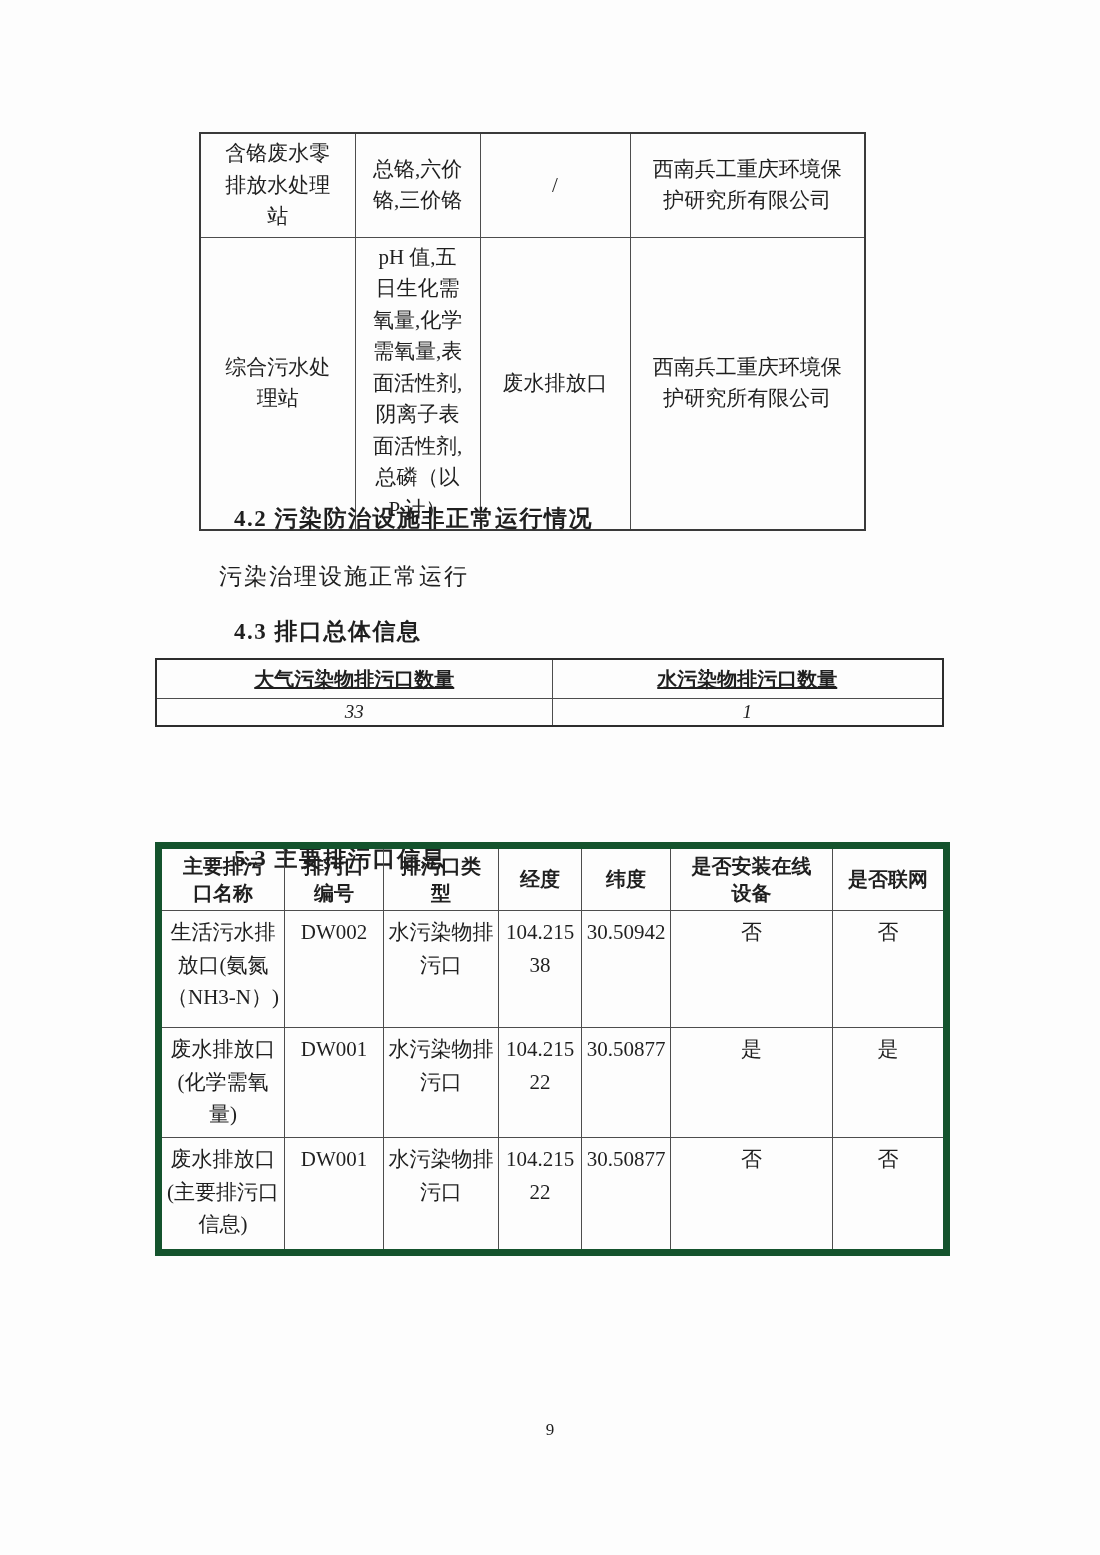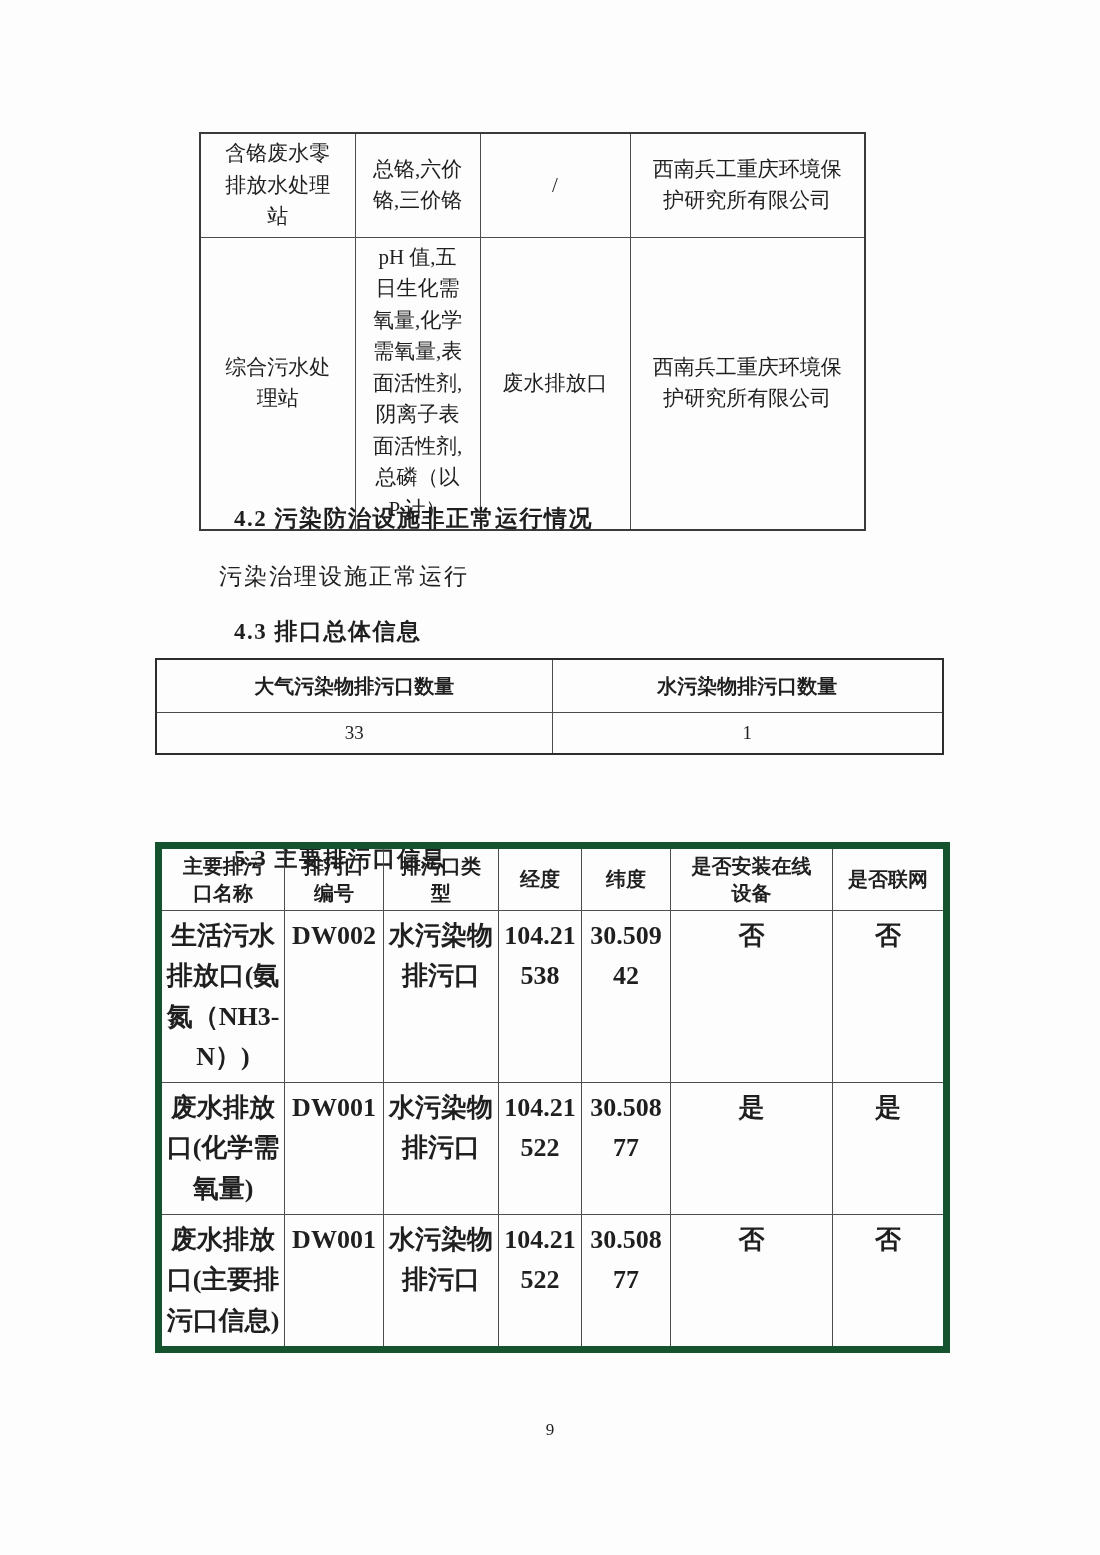--- a/index.html
+++ b/index.html
@@ -41,47 +41,48 @@
   }
 
   
   .tbl-43 { left: 155px; top: 658px; width: 787px; border: 2px solid #2d2d2d; }
   .tbl-43 th {
     height: 30px;
     font-family: "Liberation Sans", "DejaVu Sans", sans-serif;
     font-weight: bold;
     font-size: 20px;
     vertical-align: middle;
-    padding: 11px 4px;
+    padding: 4px 4px;
+    text-decoration: underline;
   }
   .tbl-43 td {
     height: 26px;
     font-size: 19px;
     vertical-align: middle;
-    padding: 7px 4px;
+    padding: 0 4px;
+    font-style: italic;
   }
 
   
   .tbl-44 { left: 155px; top: 842px; width: 788px; border: 7px solid #14532d; }
   .tbl-44 th {
     height: 57px;
     font-family: "Liberation Sans", "DejaVu Sans", sans-serif;
     font-weight: bold;
     font-size: 20px;
     vertical-align: middle;
     line-height: 1.35;
     padding: 2px 14px;
   }
   .tbl-44 td {
     vertical-align: top;
-    font-size: 26px;
+    font-size: 21px;
     line-height: 1.55;
     padding: 5px 4px;
     word-break: break-all;
-    font-weight: bold;
   }
   .row-1 td { height: 106px; }
   .row-2 td { height: 99px; }
   .row-3 td { height: 101px; }
   .row-4 td { height: 107px; }
 
   .page-number {
     left: 0; top: 1420px; width: 1100px;
     text-align: center;
     font-size: 17px;

